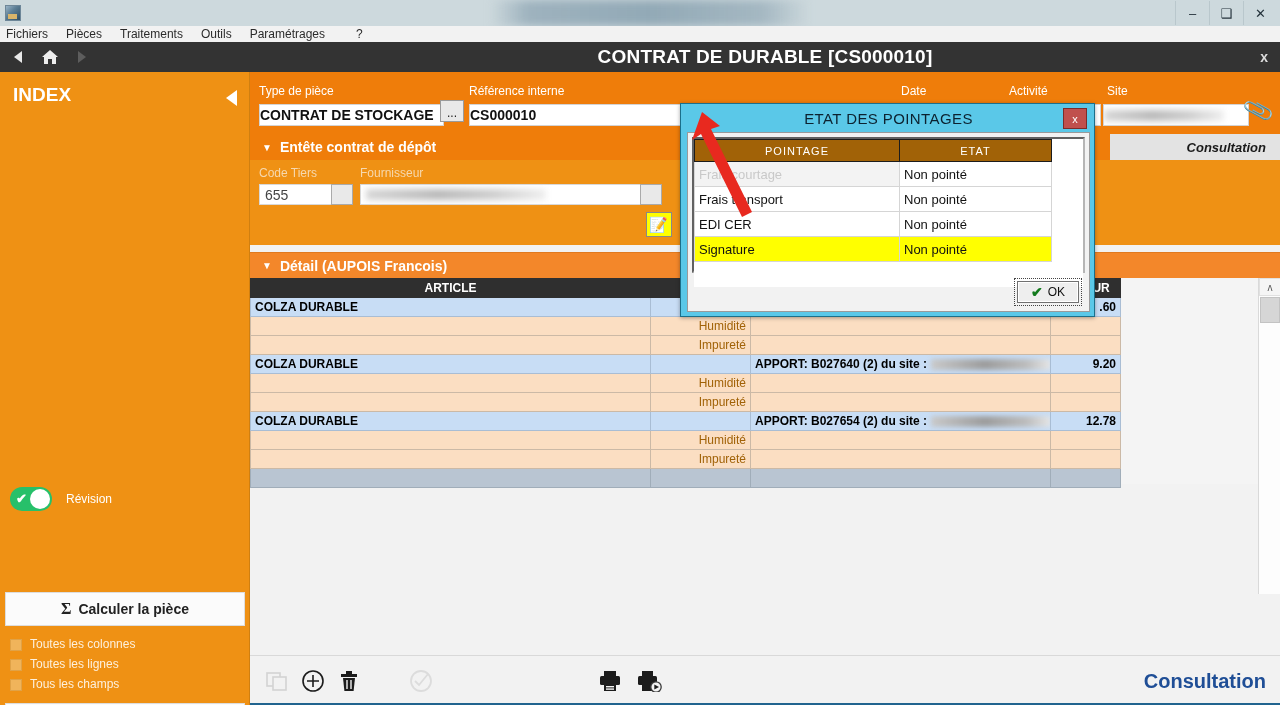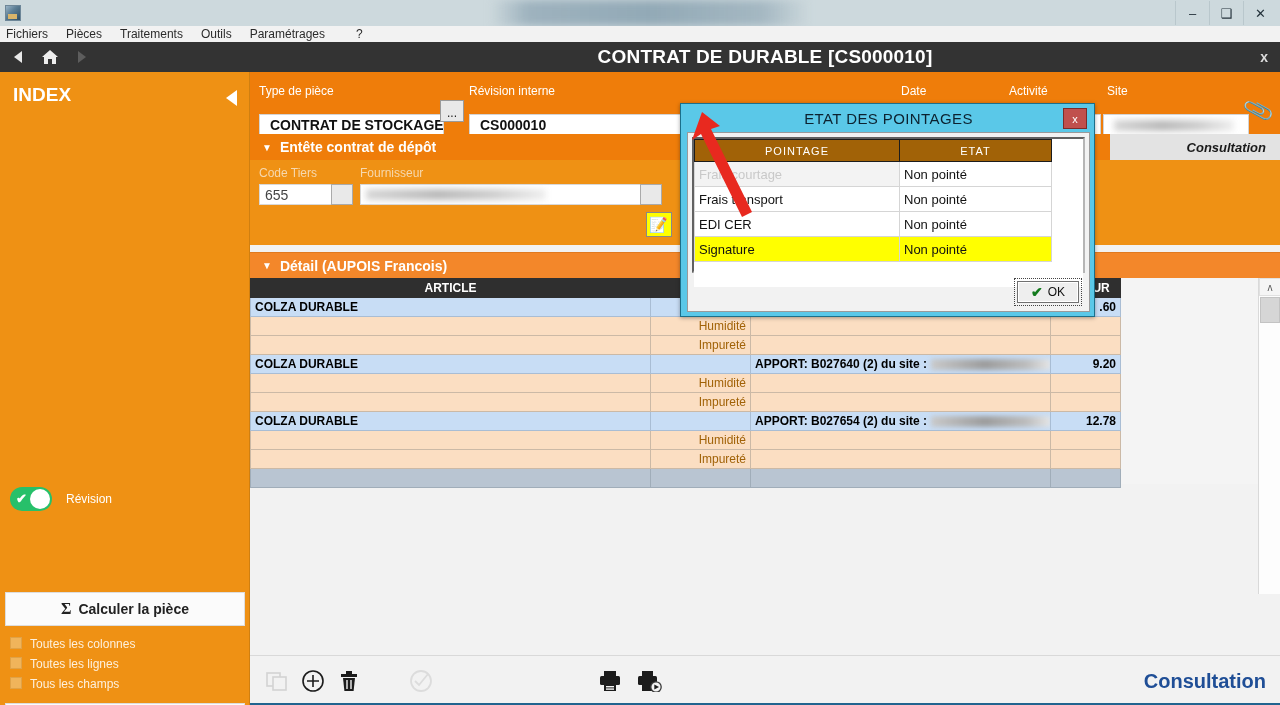--- a/index.html
+++ b/index.html
@@ -99,34 +99,34 @@
 
   .sb-btn{
     position:absolute; left:5px; width:240px; height:34px;
     background:#fbfbfb; border:1px solid #ddd;
     display:flex; align-items:center; justify-content:center;
     font-size:14px; font-weight:bold; color:#222;
   }
   .sb-btn.dim{ color:#9b9b9b; font-weight:bold; }
   .sb-btn .sig{ font-size:16px; margin-right:7px; font-family:"Liberation Serif",serif;}
 
-  .cbrow{ position:absolute; left:10px; display:flex; align-items:flex-start; }
+  .cbrow{ position:absolute; left:10px; display:flex; align-items:flex-end; }
   .cbrow .cb{ width:12px;height:12px;background:#f0b45b;border:1px solid #e0a247;}
   .cbrow .cl{ margin-left:8px; color:#fdf0dd; font-size:12px; }
 
   
   #topform{
     position:absolute; left:250px; top:72px; width:1030px; height:62px;
     background:#ef7d0a;
   }
   .flbl{ position:absolute; color:#fff; font-size:12px; top:12px;}
   .finput{
-    position:absolute; top:42px; height:22px; background:#fff;
+    position:absolute; top:32px; height:22px; background:#fff;
     border:1px solid #d3d3d3; font-size:14px; font-weight:bold; color:#111;
-    display:flex; align-items:center; padding-left:10px; overflow:hidden; white-space:nowrap;
+    display:flex; align-items:center; padding-left:0; overflow:hidden; white-space:nowrap;
   }
   .ellipsis-btn{
     position:absolute; top:28px; height:22px; width:24px; background:#e9e9e9;
     border:1px solid #9a9a9a; display:flex; align-items:flex-end; justify-content:center;
     font-size:12px; color:#222; padding-bottom:1px;
   }
   .blurval{
     background:linear-gradient(90deg,#d6d6d6,#b9b9b9 40%,#cdcdcd 70%,#efefef);
     filter: blur(3px);
     height:11px;
@@ -355,21 +355,21 @@
 
   <div class="sb-btn dim" style="top:631px;">
     
     
   </div>
 
 </div>
 
 <div id="topform">
   <div class="flbl" style="left:9px;">Type de pièce</div>
-  <div class="flbl" style="left:219px;">Révision interne</div>
+  <div class="flbl" style="left:219px;">Référence interne</div>
   <div class="flbl" style="left:651px;">Date</div>
   <div class="flbl" style="left:759px;">Activité</div>
   <div class="flbl" style="left:857px;">Site</div>
 
   <div class="finput" style="left:9px; width:185px;">CONTRAT DE STOCKAGE</div>
   <div class="ellipsis-btn" style="left:190px;">...</div>
   <div class="finput" style="left:219px; width:425px;">CS000010</div>
   <div class="finput" style="left:651px; width:100px;"></div>
   <div class="finput" style="left:759px; width:92px;"></div>
   <div class="finput" style="left:853px; width:146px;">

